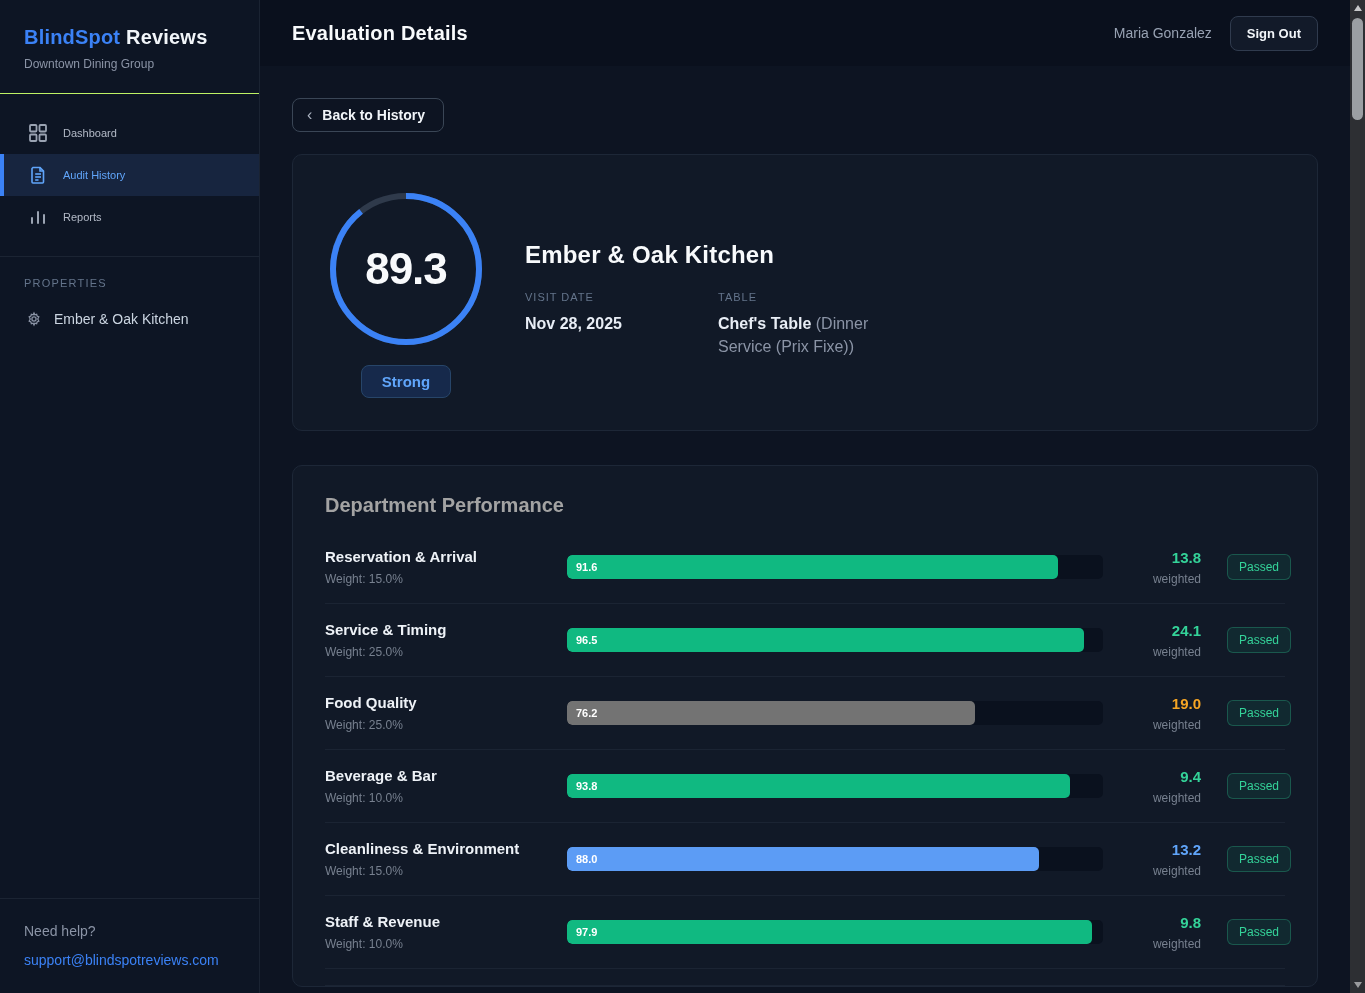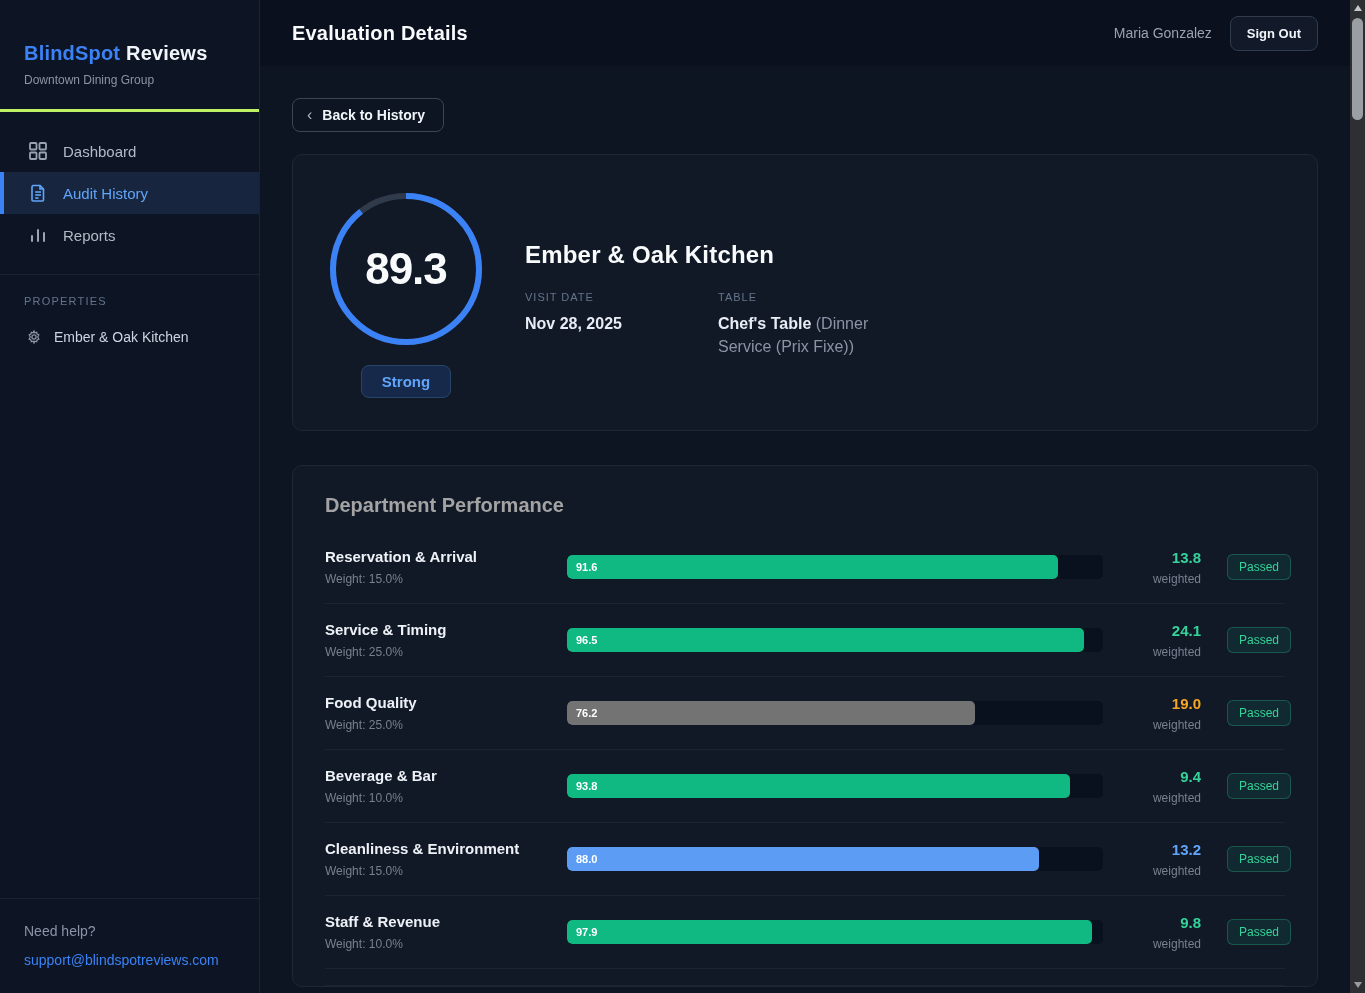--- a/index.html
+++ b/index.html
@@ -12,31 +12,31 @@
   }
   .app { display: flex; width: 1350px; height: 993px; }
 
   
   .sidebar {
     width: 260px; min-width: 260px; height: 100%;
     background: #0d1524;
     border-right: 1px solid #1a2332;
     display: flex; flex-direction: column;
   }
-  .brand { padding: 42px 24px 22px 24px; border-bottom: 3px solid #bef264; }
+  .brand { padding: 26px 24px 22px 24px; border-bottom: 1px solid #bef264; }
   .brand-name { font-size: 20px; font-weight: bold; letter-spacing: .2px; }
   .brand-name .primary { color: #3b82f6; }
   .brand-name .secondary { color: #f1f5f9; }
   .brand-sub { margin-top: 8px; font-size: 12px; color: #8b94a6; }
 
   .nav { padding: 18px 0; border-bottom: 1px solid #1b2433; }
   .nav-item {
     display: flex; align-items: center; gap: 15px;
     height: 42px; padding-left: 24px; cursor: pointer;
-    color: #b3bac7; font-size: 15px;
+    color: #b3bac7; font-size: 11px;
     border-left: 4px solid transparent;
   }
   .nav-item .nicon { width: 20px; height: 20px; display: inline-flex; color: #9aa3b2; }
   .nav-item.active {
     background: #17253f;
     border-left-color: #3b82f6;
     color: #60a5fa;
   }
   .nav-item.active .nicon { color: #60a5fa; }
 

